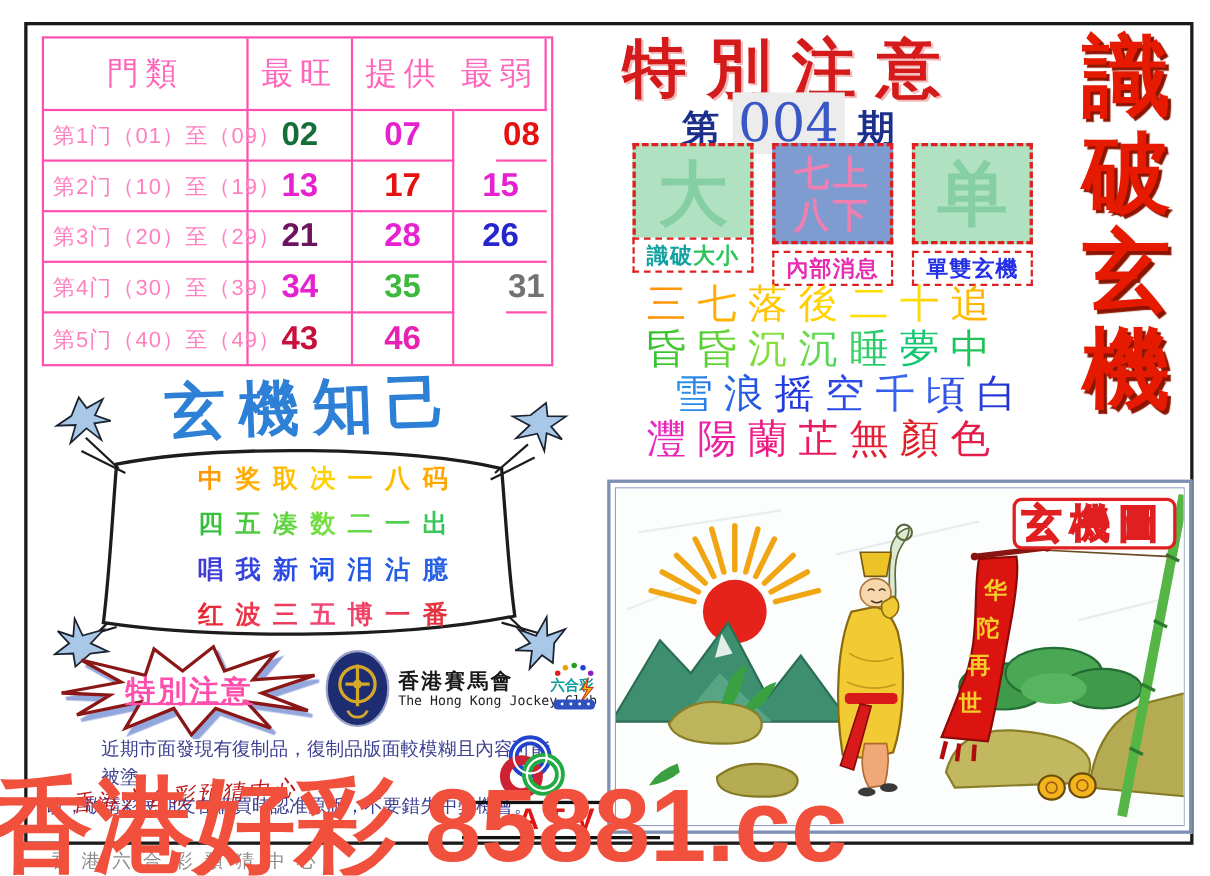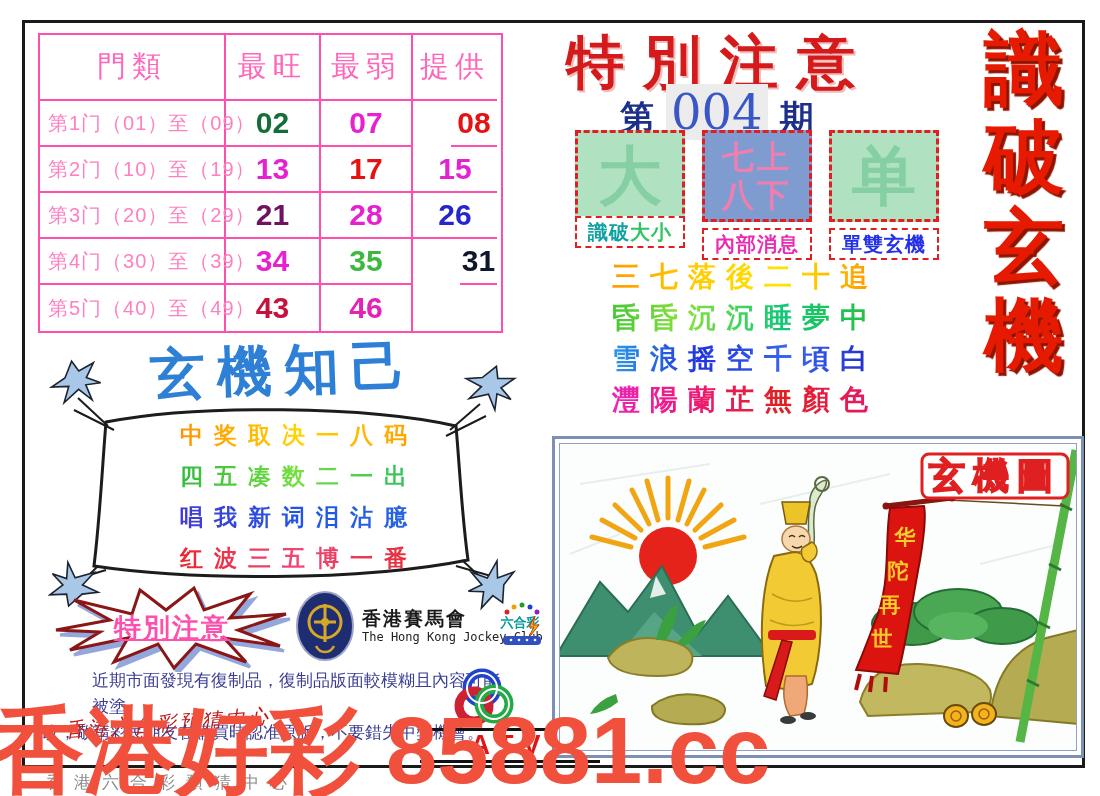--- a/index.html
+++ b/index.html
@@ -88,22 +88,22 @@
   .tb2 div{font-size:32px;font-weight:bold;color:#ef7fb0;line-height:38px;letter-spacing:3px;}
   .tip-label{width:110px;height:32px;border:2px dashed #e02020;box-sizing:border-box;
     background:#fff;display:flex;align-items:center;justify-content:center;
     font-size:20px;font-weight:bold;letter-spacing:1px;}
   .tl1{left:575px;top:216px;} .tl2{left:702px;top:228px;color:#e82bb0;}
   .tl3{left:829px;top:228px;color:#2330e8;}
   .tl1 .pa{color:#12a0a0;} .tl1 .pb{color:#2fc45f;}
 
   
   .right-poems{left:588px;top:256px;}
-  .right-poems div{font-family:"DejaVu Serif",serif;font-size:28px;font-weight:bold;
-    letter-spacing:10px;line-height:41px;white-space:nowrap;text-align:right;}
+  .right-poems div{font-family:"DejaVu Serif",serif;font-size:36px;font-weight:normal;
+    letter-spacing:10px;line-height:41px;white-space:nowrap;}
   .rp1{color:#ffae00;} .rp2{color:#2ec44e;} .rp3{color:#2a46dd;margin-left:24px;} .rp4{color:#e8289a;}
   @supports (-webkit-background-clip: text){
     .rp1{background:linear-gradient(90deg,#ff8c00,#ffc800,#ffe400,#ff9400);-webkit-background-clip:text;color:transparent;}
     .rp2{background:linear-gradient(90deg,#30c030,#8ae03c,#10c878,#28c040);-webkit-background-clip:text;color:transparent;}
     .rp3{background:linear-gradient(90deg,#2a9ae8,#2134dd,#3868f0,#2028c8);-webkit-background-clip:text;color:transparent;}
     .rp4{background:linear-gradient(90deg,#e82ac8,#f01880,#e02020,#e8186a);-webkit-background-clip:text;color:transparent;}
   }
 
   
   .picture{left:552px;top:436px;width:532px;height:322px;border:3px solid #7e8fb4;
@@ -116,42 +116,42 @@
     transform-origin:left top;}
 </style>
 </head>
 <body>
 
 <div class="abs outer-border"></div>
 
 <div class="abs gate-table">
   <div class="gt-cell gt-h c1">門類</div>
   <div class="gt-cell gt-h c2">最旺</div>
+  <div class="gt-cell gt-h c4">提供</div>
   <div class="gt-cell gt-h c3">最弱</div>
-  <div class="gt-cell gt-h c4">提供</div>
 
   <div class="gt-cell gt-label c1">第1门（01）至（09）</div>
   <div class="gt-cell gt-val c2" style="color: rgb(21, 109, 58);">02</div>
   <div class="gt-cell gt-val c3" style="color: rgb(230, 33, 208);">07</div>
   <div class="gt-cell gt-val c4" style="color: rgb(230, 17, 17); margin-left: 38px;">08</div>
 
   <div class="gt-cell gt-label c1">第2门（10）至（19）</div>
   <div class="gt-cell gt-val c2" style="color: rgb(230, 33, 208);">13</div>
   <div class="gt-cell gt-val c3" style="color: rgb(230, 17, 17);">17</div>
   <div class="gt-cell gt-val c4" style="color: rgb(230, 33, 208);">15</div>
 
   <div class="gt-cell gt-label c1">第3门（20）至（29）</div>
   <div class="gt-cell gt-val c2" style="color: rgb(109, 19, 96);">21</div>
   <div class="gt-cell gt-val c3" style="color: rgb(230, 33, 208);">28</div>
   <div class="gt-cell gt-val c4" style="color: rgb(38, 38, 204);">26</div>
 
   <div class="gt-cell gt-label c1">第4门（30）至（39）</div>
   <div class="gt-cell gt-val c2" style="color: rgb(230, 33, 208);">34</div>
   <div class="gt-cell gt-val c3" style="color: rgb(60, 184, 60);">35</div>
-  <div class="gt-cell gt-val c4" style="color: #0f172a; margin-left: 47px;">31</div>
+  <div class="gt-cell gt-val c4" style="color: #737373; margin-left: 47px;">31</div>
 
   <div class="gt-cell gt-label c1 r5">第5门（40）至（49）</div>
   <div class="gt-cell gt-val c2 r5" style="color: rgb(200, 16, 60);">43</div>
   <div class="gt-cell gt-val c3 r5" style="color: rgb(230, 33, 180);">46</div>
 </div>
 
 <svg class="abs friend-frame" width="472" height="262" viewBox="0 0 472 262">
   <defs>
     <path id="bird" d="M26,1 L31,12 L47,7 L37,20 L50,28 L35,27 L38,43 L27,30 L10,40 L18,25 L1,22 L16,16 Z"></path>
   </defs>

